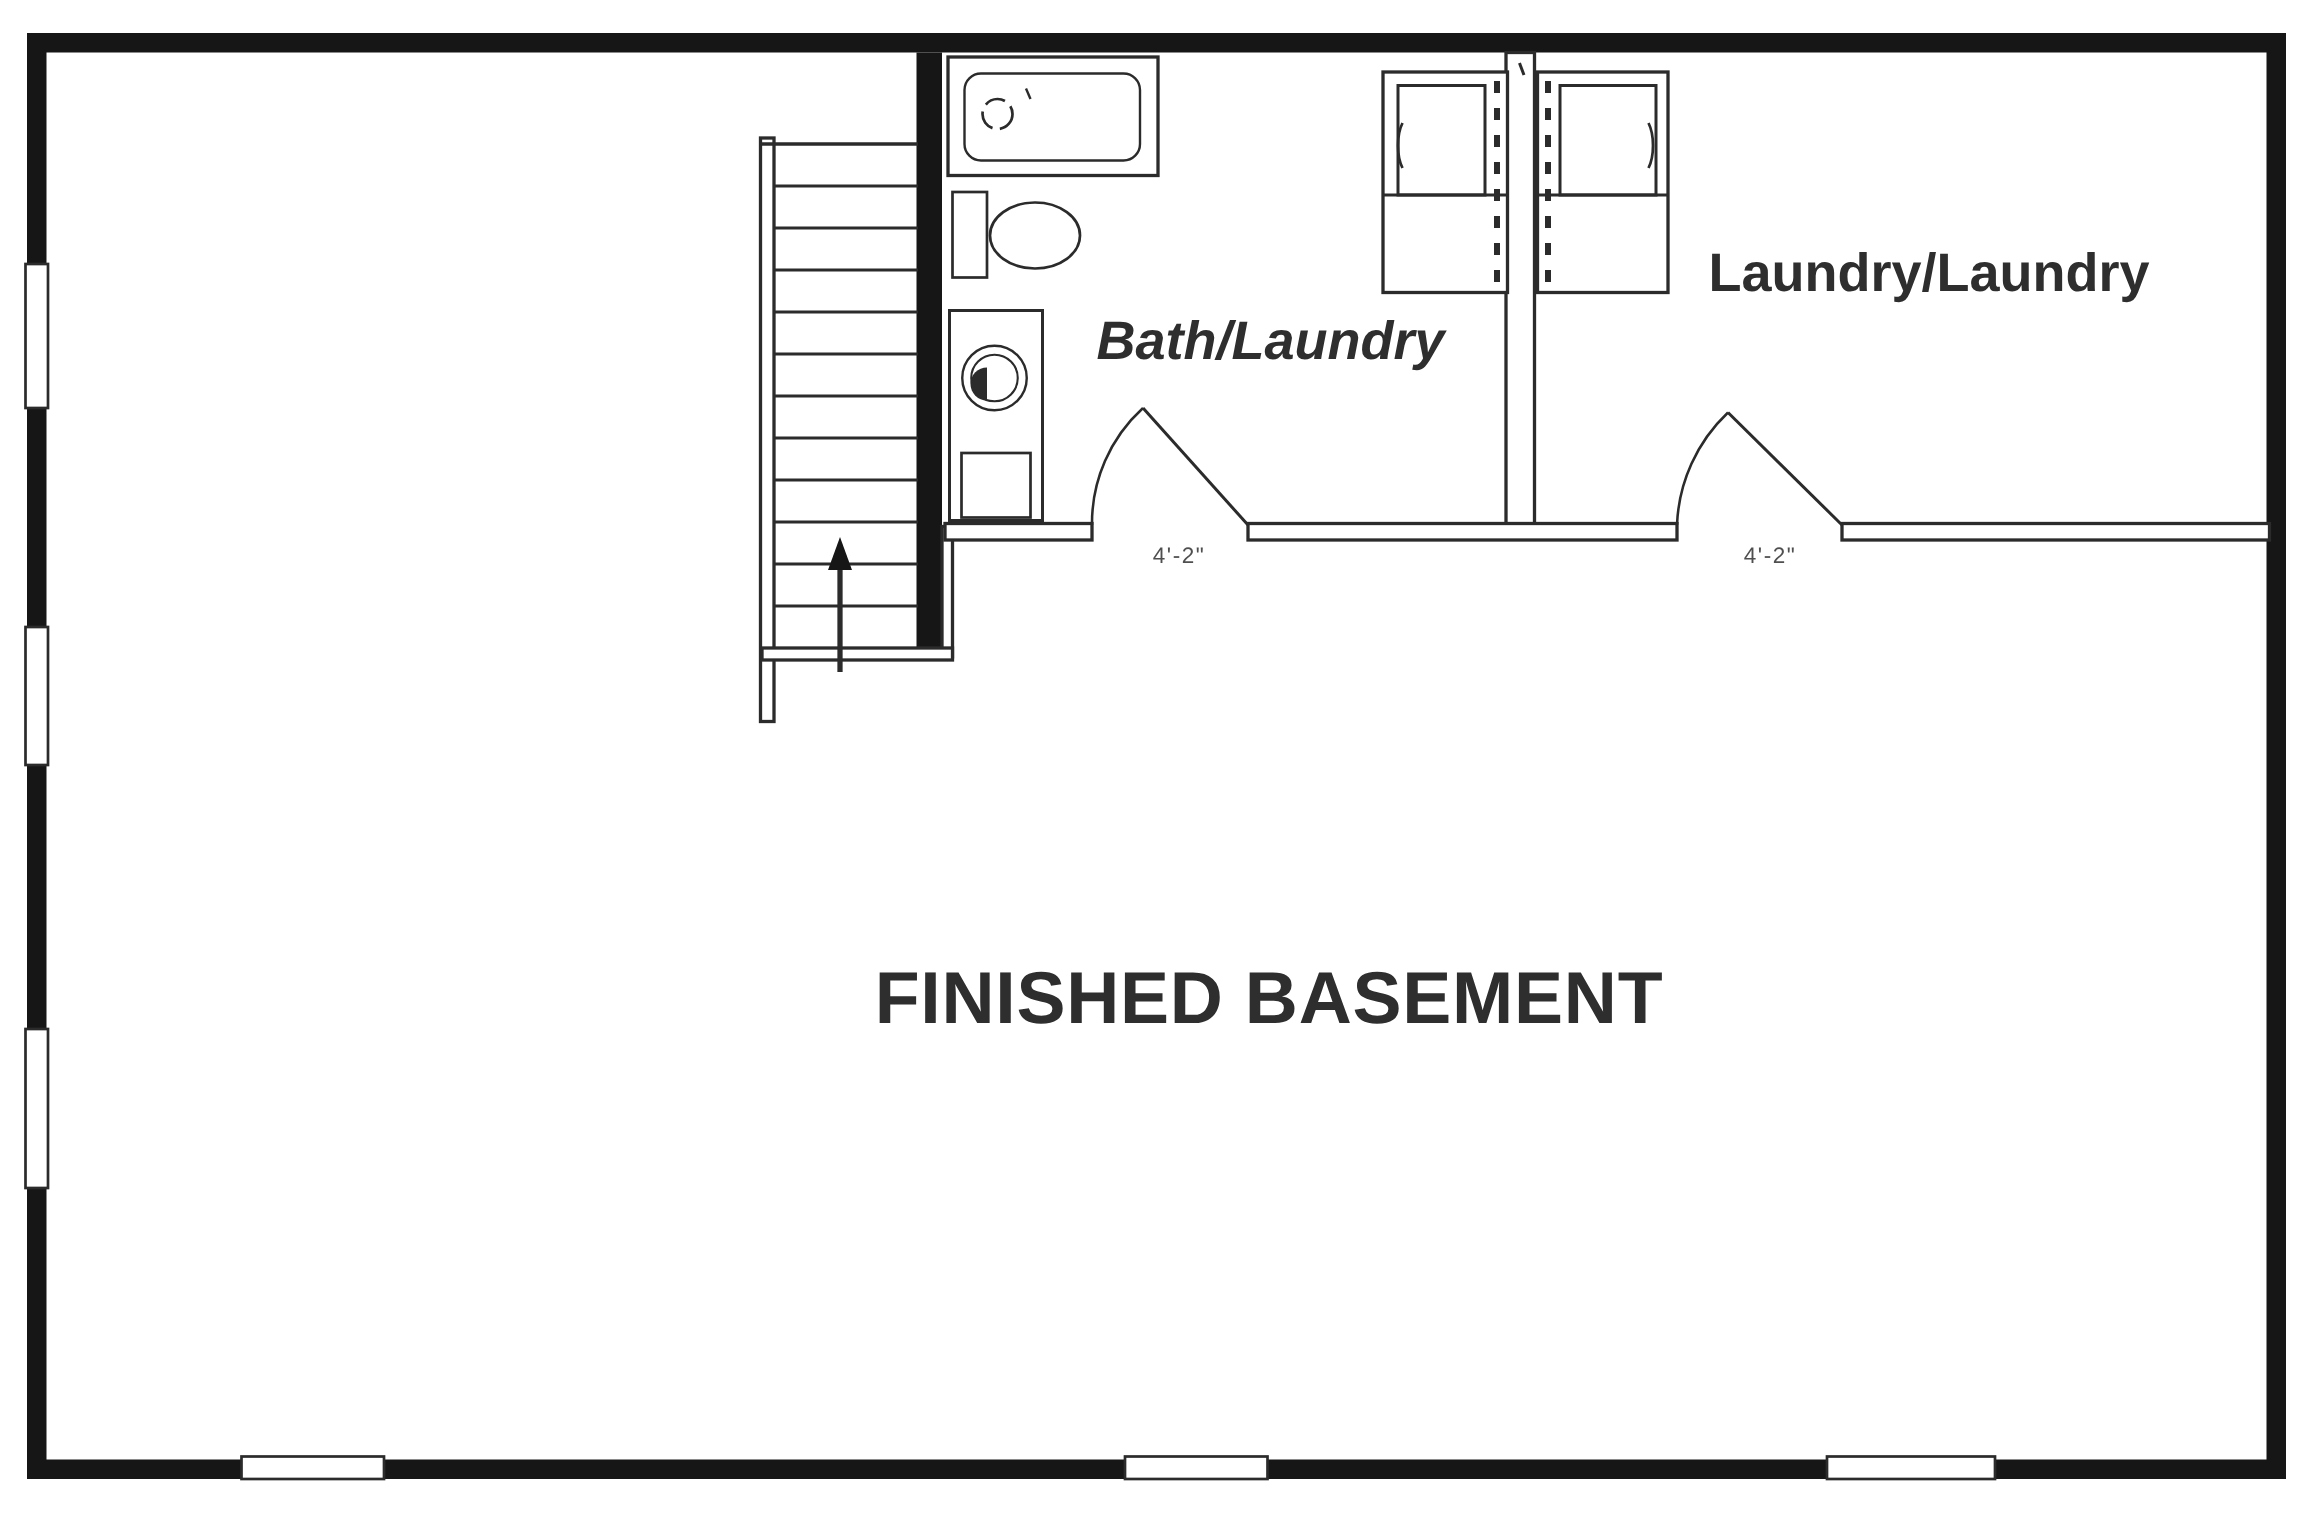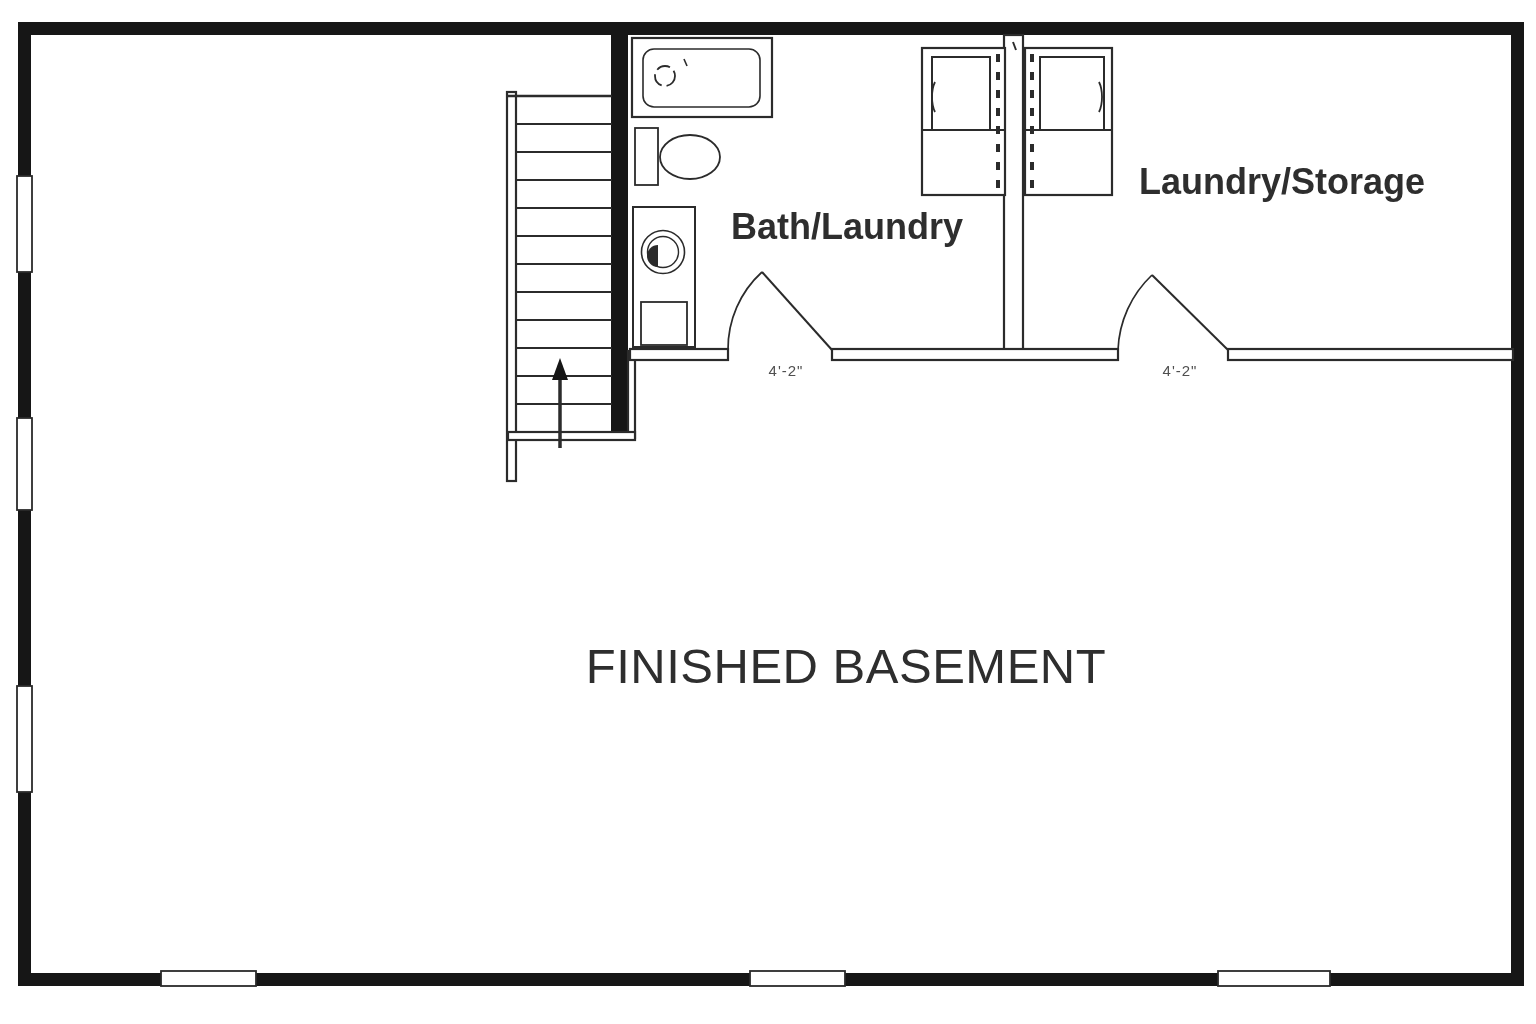--- a/index.html
+++ b/index.html
@@ -17,37 +17,37 @@
   .winrect{fill:#ffffff;stroke:var(--line,#2b2b2b);stroke-width:1.8;}
   .fixture{fill:#ffffff;stroke:var(--line,#2b2b2b);}
   .room-label{
     position:absolute;
     font-weight:700;
     font-size:36px;
     color:var(--text,#2e2e2e);
     white-space:nowrap;
     line-height:1.15;
   }
-  .bath{left:731px;top:206px;}
+  .bath{left:731px;top:206px;font-style:italic;}
   .storage{left:1139px;top:161px;}
   .dim{
     position:absolute;
     width:100px;
     text-align:center;
     font-size:15px;
     color:var(--dim-text,#4f4f4f);
     letter-spacing:1px;
   }
   .d1{left:736px;top:362px;}
   .d2{left:1130px;top:362px;}
   .title{
     position:absolute;
     left:543px;top:633px;width:606px;
     text-align:center;
-    font-weight:400;
+    font-weight:700;
     font-size:49px;
     line-height:67px;
     letter-spacing:0.5px;
     color:var(--text,#2e2e2e);
     white-space:nowrap;
   }
 </style>
 </head>
 <body>
 
@@ -144,21 +144,21 @@
     </g>
 
     <g>
       <line class="ln" x1="1228" y1="350" x2="1152" y2="275" stroke-width="2"></line>
       <path class="ln" d="M 1118 350 A 109 109 0 0 1 1152 275" stroke-width="1.7"></path>
     </g>
   </svg>
 
   <div class="room-label bath">Bath/Laundry</div>
 
-  <div class="room-label storage">Laundry/Storage</div>
+  <div class="room-label storage">Laundry/Laundry</div>
 
   <div class="dim d1">4'-2"</div>
 
   <div class="dim d2">4'-2"</div>
 
   <div class="title">
     <div>FINISHED BASEMENT</div>
   </div>
 
 </div>

